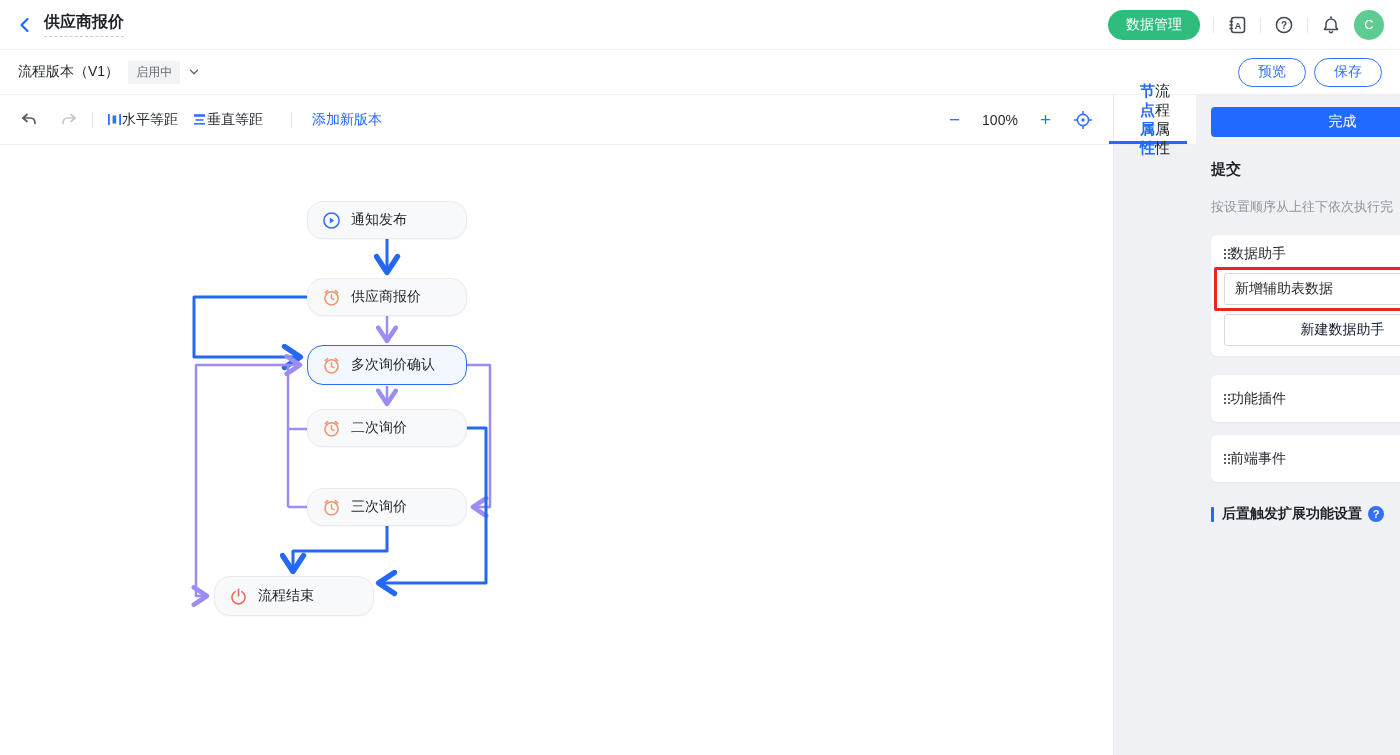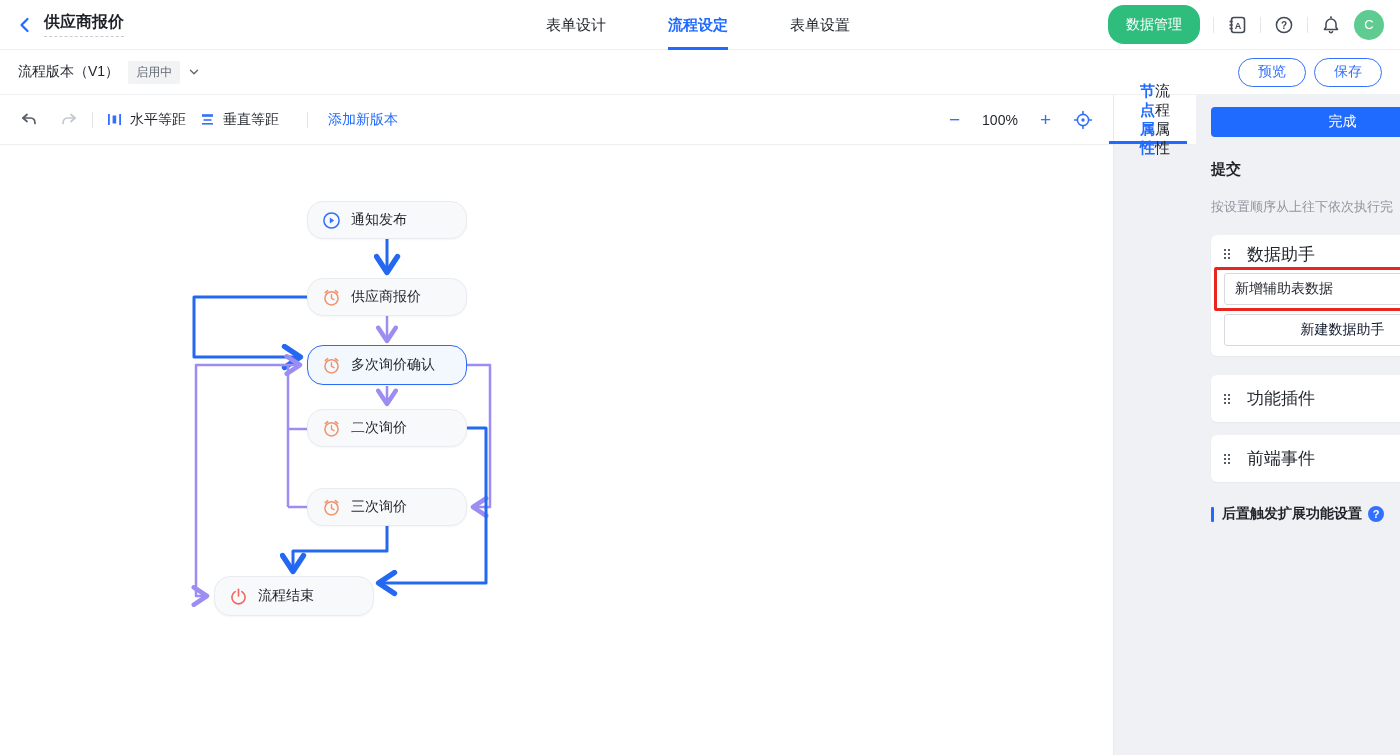--- a/index.html
+++ b/index.html
@@ -11,42 +11,42 @@
   .header { position:relative; height:50px; background:#fff; border-bottom:1px solid #eceff2;
     display:flex; align-items:center; padding:0 16px; }
   .back { margin-right:10px; cursor:pointer; }
   .app-title { font-size:16px; font-weight:600; border-bottom:1px dashed #c6ccd4; padding-bottom:3px; }
   .hdr-tabs { position:absolute; left:698px; top:0; height:50px; transform:translateX(-50%);
     display:flex; gap:62px; }
   .hdr-tab { position:relative; height:50px; display:flex; align-items:center; font-size:15px; cursor:pointer; }
   .hdr-tab.active { color:#1f6aff; font-weight:600; }
   .hdr-tab.active::after { content:""; position:absolute; left:0; right:0; bottom:0; height:3px; background:#1f6aff; }
   .hdr-right { margin-left:auto; display:flex; align-items:center; gap:13px; }
-  .btn-green { background:#2ebd7c; color:#fff; border:none; border-radius:16px; height:39px;
+  .btn-green { background:#2ebd7c; color:#fff; border:none; border-radius:16px; height:30px;
     padding:0 18px; font-size:14px; cursor:pointer; font-family:Liberation Serif, serif; }
   .vdiv { width:1px; height:16px; background:#e4e6ea; }
   .avatar { width:30px; height:30px; border-radius:50%; background:#5ecb90; color:#fff;
     display:flex; align-items:center; justify-content:center; font-size:13px; }
 
   
   .version-bar { height:45px; background:#fff; border-bottom:1px solid #eef0f2;
     display:flex; align-items:center; padding:0 18px; }
   .version-label { font-size:14px; }
   .badge { background:#f2f3f5; color:#646a73; font-size:12px; border-radius:2px;
     padding:3px 8px; margin-left:9px; }
   .vb-right { margin-left:auto; display:flex; gap:8px; }
   .btn-outline { border:1px solid #3370ff; color:#3370ff; background:#fff; border-radius:15px;
     height:29px; width:68px; font-size:14px; cursor:pointer; font-family:inherit; }
 
   
   .main { display:flex; height:660px; }
   .left-col { width:1113px; display:flex; flex-direction:column; }
   .toolbar { height:50px; background:#fff; border-bottom:1px solid #eceff2;
     display:flex; align-items:center; padding:0 20px; }
-  .tb-group { display:flex; align-items:center; gap:8px; margin-right:14px; font-size:14px; cursor:pointer; }
+  .tb-group { display:flex; align-items:center; margin-right:14px; font-size:14px; cursor:pointer; }
   .tb-div { width:1px; height:16px; background:#e4e6ea; margin:0 14px; }
   .tb-link { color:#1f6aff; font-size:14px; cursor:pointer; margin-left:6px; }
   .tb-right { margin-left:auto; display:flex; align-items:center; gap:22px; }
   .zoom-btn { color:#3370ff; font-size:19px; cursor:pointer; line-height:1; }
   .zoom-val { font-size:14px; color:#1f2329; }
 
   
   .canvas { position:relative; flex:1; background:#fff; overflow:hidden; }
   .edges { position:absolute; left:0; top:0; }
   .node { position:absolute; width:160px; height:38px; background:#f8f9fb; border:1px solid #e9ebf0;
@@ -72,21 +72,21 @@
     cursor:pointer; }
   .toggle .t-label { position:absolute; left:8px; top:4px; color:#fff; font-size:12px; line-height:1.2; }
   .toggle .t-knob { position:absolute; right:2px; top:2px; width:18px; height:18px; border-radius:50%; background:#fff; }
   .hint { margin-top:18px; font-size:13px; color:#8f959e; }
 
   .card { background:#fff; border-radius:6px; box-shadow:0 1px 2px rgba(31,35,41,.04); }
   .card.assistant { margin-top:19px; padding:0 13px 10px; }
   .card-head { height:38px; display:flex; align-items:center; cursor:pointer; }
   .drag-handle { display:grid; grid-template-columns:2px 2px; grid-auto-rows:2px; gap:2px; cursor:grab; }
   .drag-handle i { background:#565c66; }
-  .card-title { font-size:17px; margin-left:17px; }
+  .card-title { font-size:14px; margin-left:0; }
   .spacer { flex:1; }
   .item-wrap { position:relative; }
   .annotation { position:absolute; left:-10px; right:-4px; top:-6px; bottom:-6px;
     border:3px solid #e8261f; border-radius:2px; pointer-events:none; z-index:3; }
   .item-row { display:flex; align-items:center; }
   .item-input { flex:1; height:32px; border:1px solid #d6d9de; border-radius:3px; padding:0 10px;
     font-size:14px; font-family:inherit; color:#1f2329; outline:none; min-width:0; }
   .btn-light { width:100%; height:32px; margin-top:9px; background:#fff; border:1px solid #d6d9de;
     border-radius:3px; font-size:14px; cursor:pointer; font-family:inherit; color:#0f172a; }
   .card.row-card { margin-top:19px; height:47px; display:flex; align-items:center; padding:0 13px; cursor:pointer; }
@@ -101,25 +101,20 @@
 <body>
 
 <div class="header">
   <span class="icon back">
     <svg width="18" height="18" viewBox="0 0 18 18">
         <path d="M11.5 3 L5.5 9 L11.5 15" stroke="#1f6aff" stroke-width="2.2" fill="none" stroke-linecap="round" stroke-linejoin="round"></path>
       </svg>
   </span>
   <span class="app-title">供应商报价</span>
 
-  <div class="hdr-tabs">
-    <div class="hdr-tab">表单设计</div>
-    <div class="hdr-tab active">流程设定</div>
-    <div class="hdr-tab">表单设置</div>
-  </div>
 
   <div class="hdr-right">
     <button class="btn-green">数据管理</button>
     <span class="vdiv"></span>
     <span class="icon">
       <svg width="20" height="20" viewBox="0 0 20 20">
           <rect x="4.5" y="2.5" width="13" height="15" rx="2.5" stroke="#424a57" stroke-width="1.6" fill="none"></rect>
           <path d="M2.5 6.5 h3.2 M2.5 10 h3.2 M2.5 13.5 h3.2" stroke="#424a57" stroke-width="1.6"></path>
           <text x="11" y="13.5" font-size="9" text-anchor="middle" fill="#424a57" font-weight="bold" font-family="Liberation Sans, sans-serif">A</text>
         </svg>

